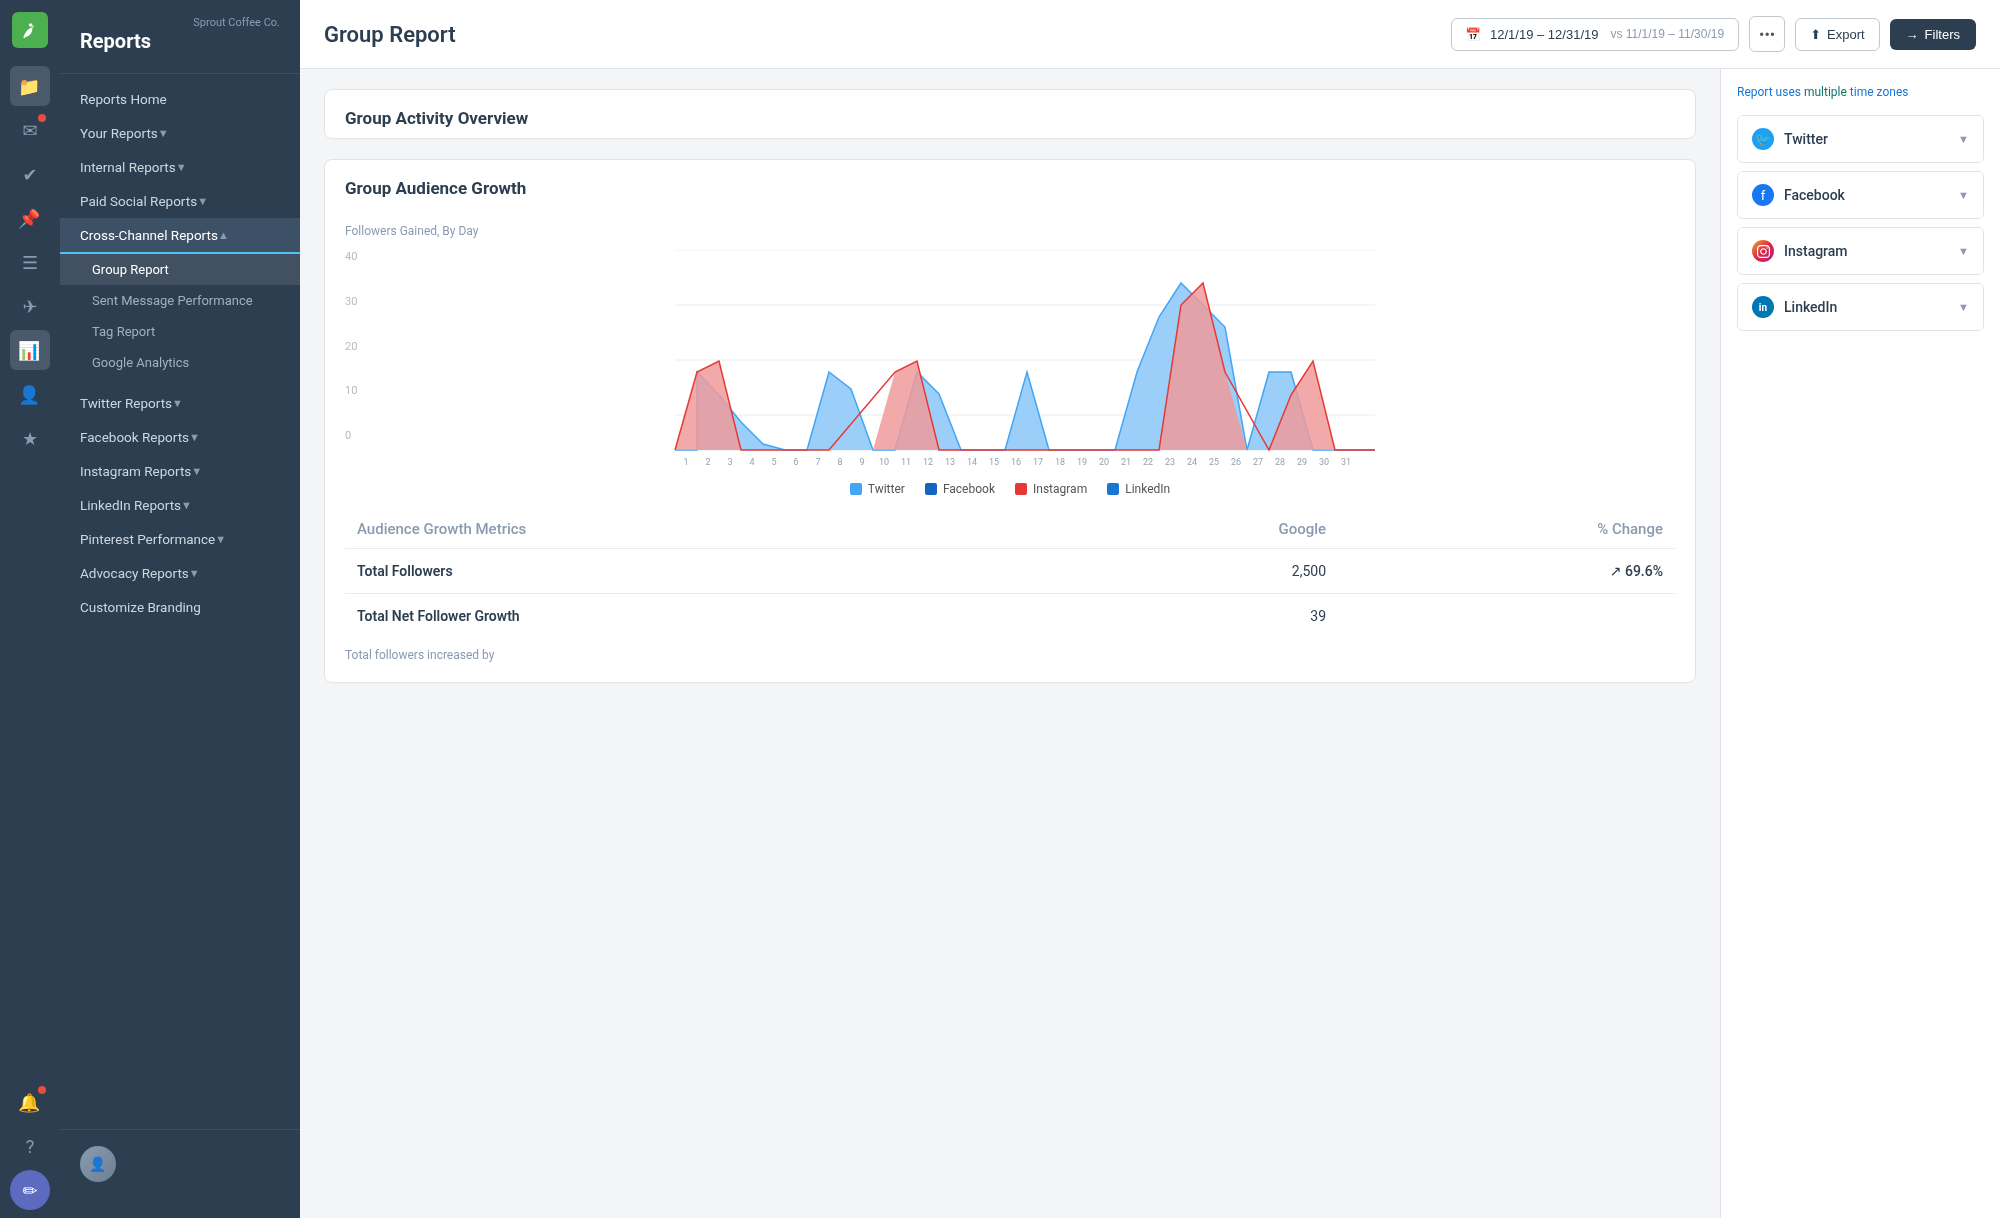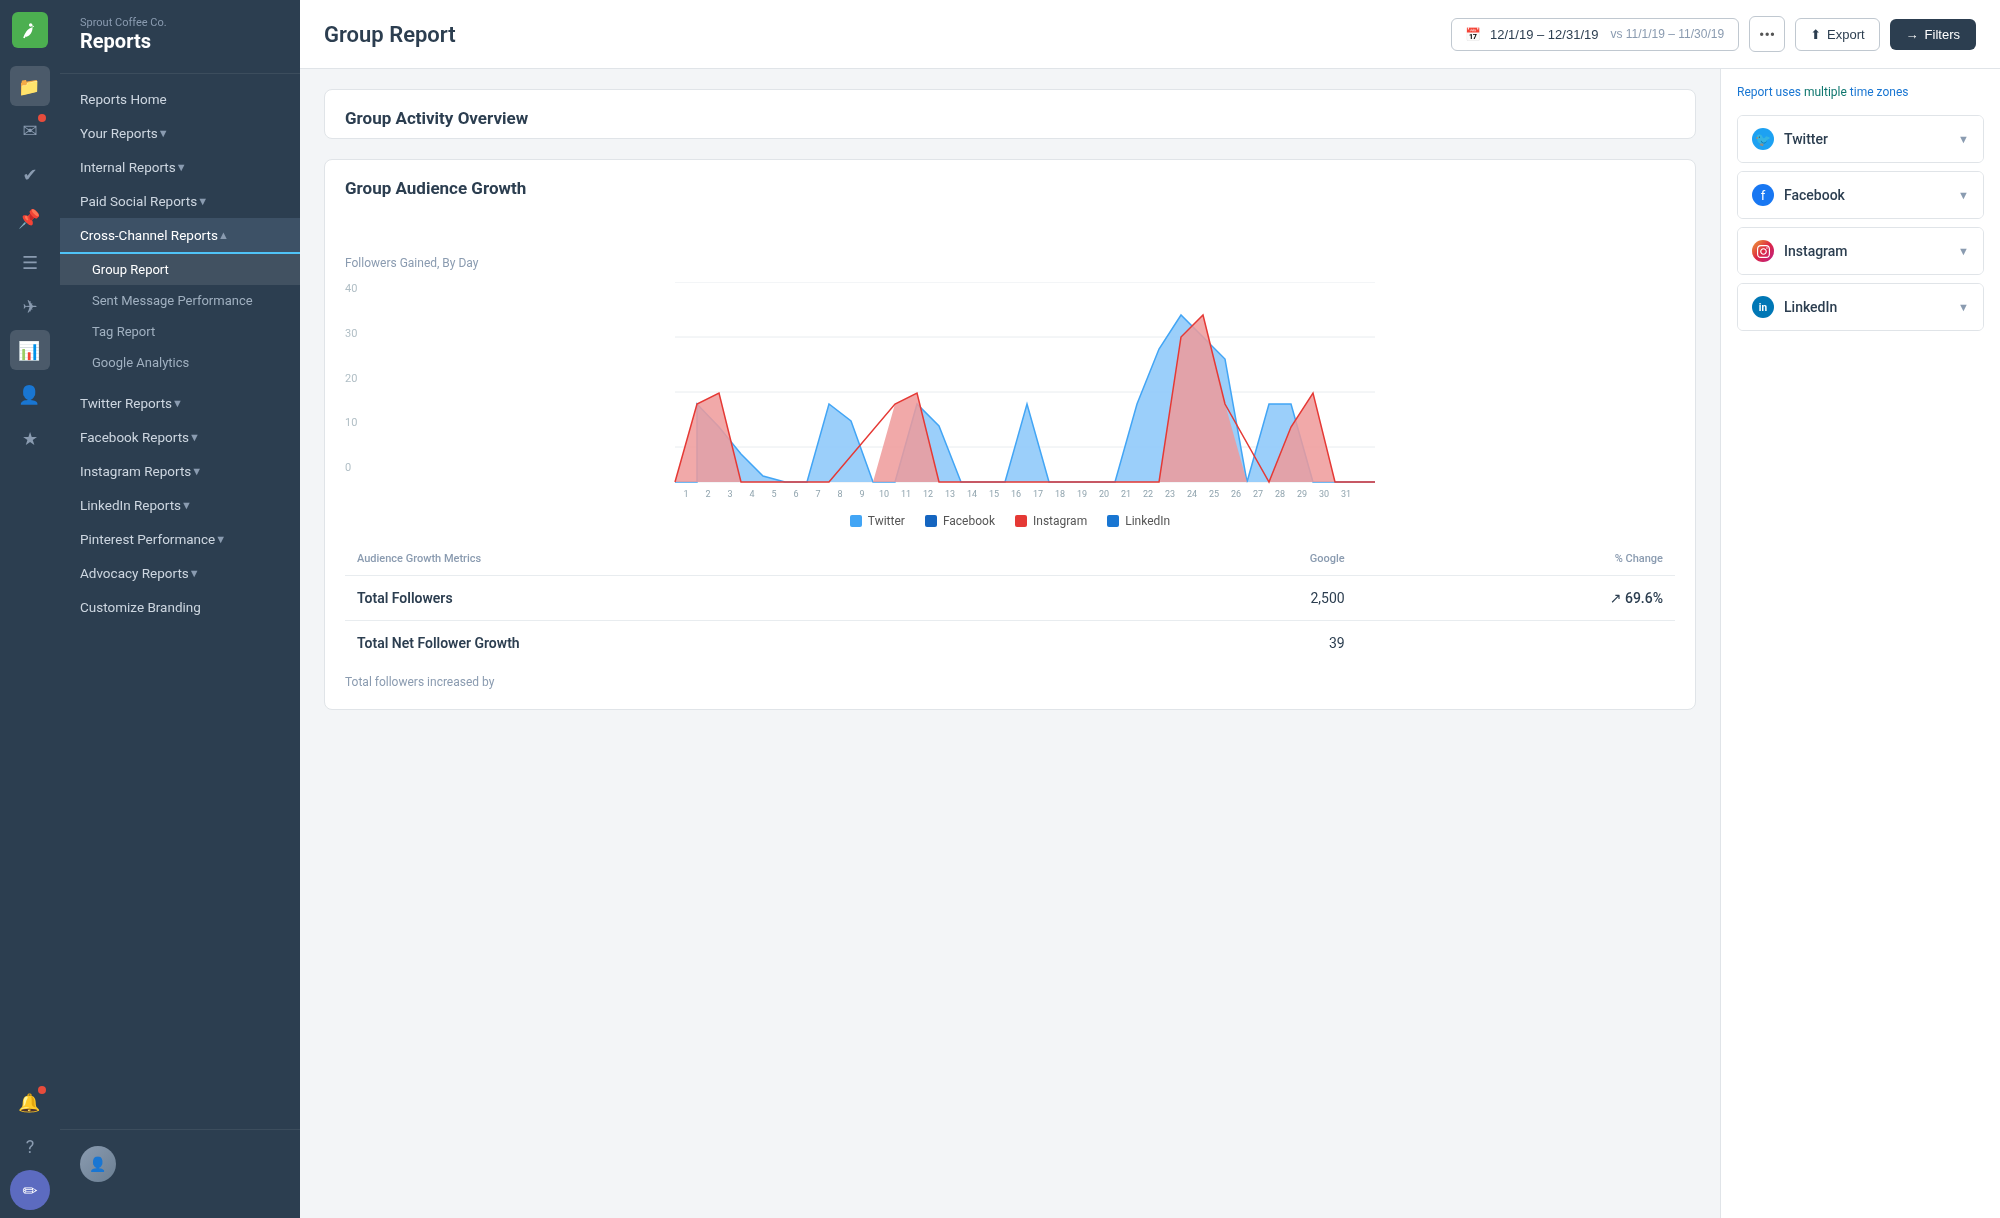--- a/index.html
+++ b/index.html
@@ -36,21 +36,21 @@
     .sidebar {
       width: 240px; background: #2c3e50; color: #cdd6e0;
       display: flex; flex-direction: column;
       overflow-y: auto; flex-shrink: 0;
       padding-bottom: 20px;
     }
     .sidebar-header {
       padding: 16px 20px 20px;
       border-bottom: 1px solid rgba(255,255,255,0.08);
     }
-    .sidebar-company { font-size: 11px; color: #8a9bb0; }
+    .sidebar-company { font-size: 11px; color: #8a9bb0; text-align: right; }
     .sidebar-title { font-size: 20px; font-weight: 700; color: white; }
     .sidebar-nav { flex: 1; padding-top: 8px; }
     .nav-item {
       display: flex; align-items: center; justify-content: flex-start;
       padding: 9px 20px; cursor: pointer; font-size: 13.5px; color: #cdd6e0;
       transition: background 0.15s;
     }
     .nav-item.active { background: #3d5166; color: white; }
     .nav-item .chevron { font-size: 11px; color: #8a9bb0; }
     .sub-item {
@@ -120,28 +120,28 @@
       display: flex; align-items: center; gap: 10px;
       font-size: 28px; font-weight: 600; color: #2c3e50;
     }
     .metric-icon { font-size: 22px; }
     .metric-icon.impressions { color: #00bcd4; }
     .metric-icon.engagements { color: #9c27b0; }
     .metric-icon.link-clicks { color: #e53935; }
 
     
     .chart-area { padding: 16px 20px 10px; }
-    .chart-subtitle { font-size: 12px; color: #8a9bb0; margin-bottom: 12px; margin-top: 32px; }
+    .chart-subtitle { font-size: 12px; color: #8a9bb0; margin-bottom: 12px; }
     .chart-legend { display: flex; align-items: center; gap: 20px; justify-content: center; padding: 12px 0 4px; }
     .legend-item { display: flex; align-items: center; gap: 6px; font-size: 12px; color: #555; }
     .legend-dot { width: 12px; height: 12px; border-radius: 2px; }
 
     
     .metrics-table { width: 100%; border-collapse: collapse; }
-    .metrics-table th { font-size: 11px; color: #8a9bb0; font-weight: 500; text-align: left; padding: 10px 12px; }
+    .metrics-table th { font-size: 15px; color: #8a9bb0; font-weight: 500; text-align: left; padding: 10px 12px; }
     .metrics-table th:not(:first-child) { text-align: right; }
     .metrics-table td { padding: 14px 12px; font-size: 14px; color: #2c3e50; border-top: 1px solid #e8ecef; }
     .metrics-table td:not(:first-child) { text-align: right; }
     .metrics-table .row-label { font-weight: 600; }
     .change-positive { color: #00c853; font-weight: 500; }
 
     
     .right-panel {
       width: 280px; background: white; border-left: 1px solid #e0e4e8;
       padding: 16px; overflow-y: auto; flex-shrink: 0;

